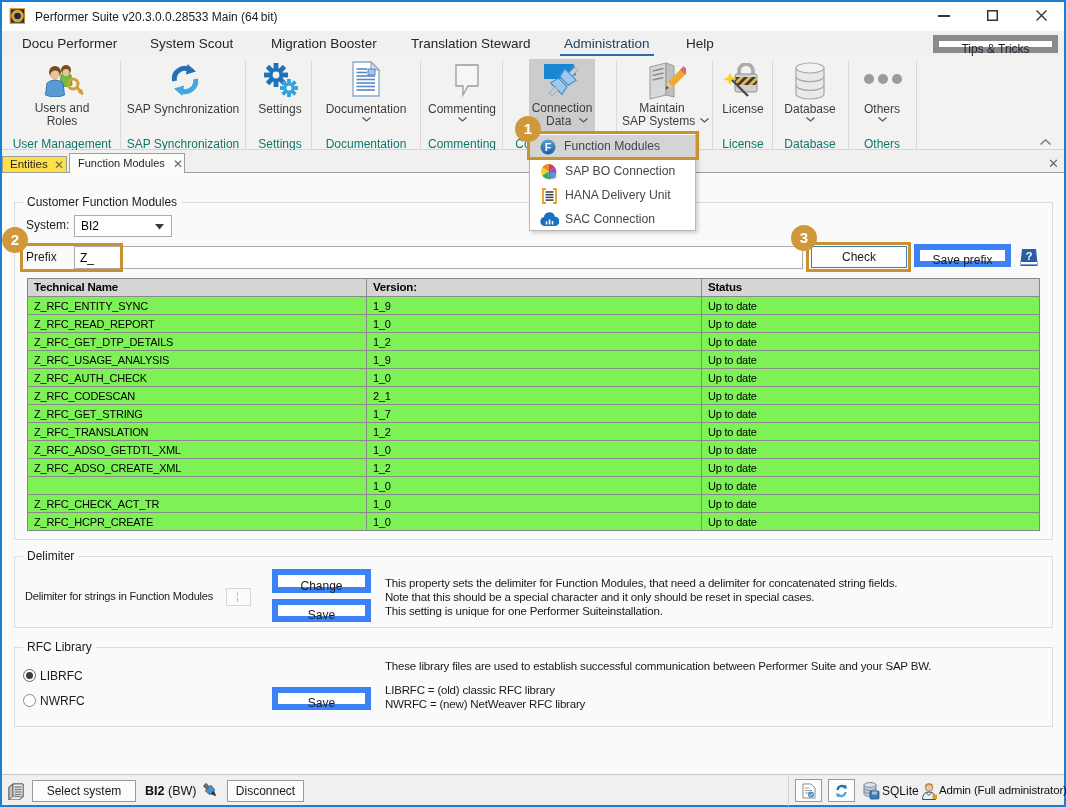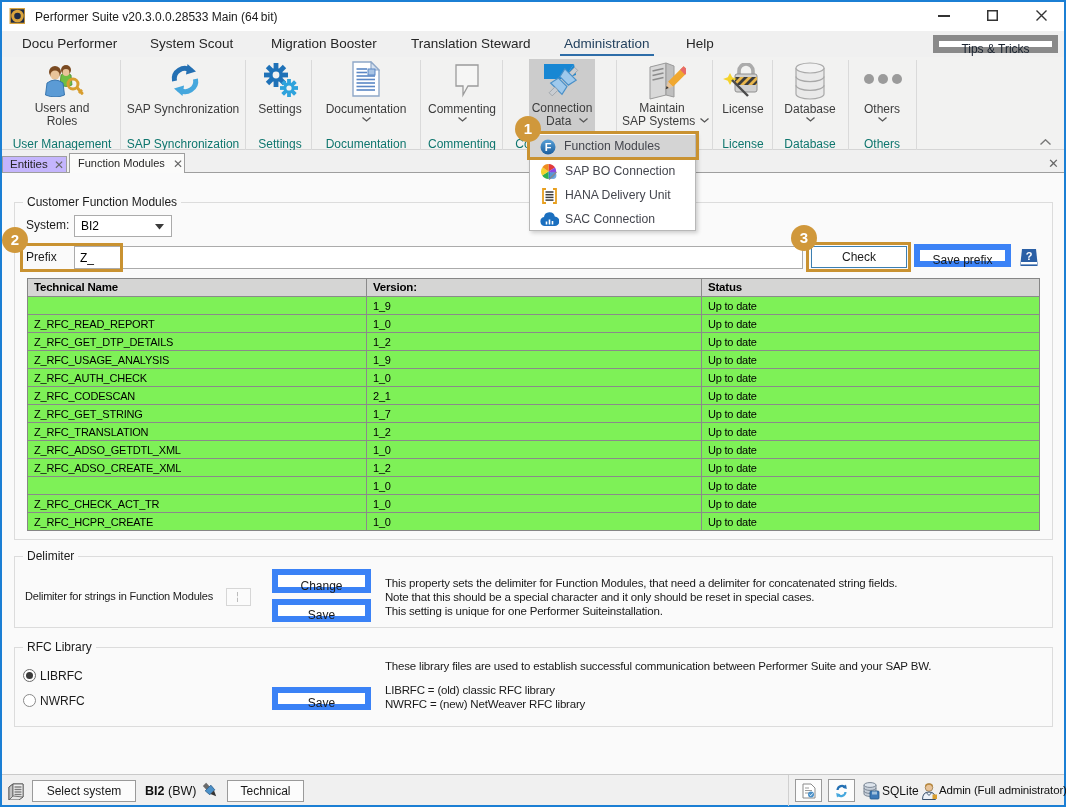--- a/index.html
+++ b/index.html
@@ -245,21 +245,21 @@
       </svg>
     <div class="rcap" style="left:846px;width:68px">Others</div>
 
     <svg class="chev" style="left:1038px;top:82px" width="11" height="6" viewBox="0 0 11 6">
         <path d="M0.5 5.5 L5.5 0.8 L10.5 5.5" fill="none" stroke="#777" stroke-width="1.4"></path>
       </svg>
   </div>
 
   <div id="tabstrip">
     <div id="tabline"></div>
-    <div class="abs" style="left:0;top:6px;width:65px;height:16px;background:#c4b5fd;border:1px solid #9E9E9E;border-bottom:none">
+    <div class="abs" style="left:0;top:6px;width:65px;height:16px;background:#fde047;border:1px solid #9E9E9E;border-bottom:none">
       <div class="abs" style="left:7px;top:1px;font-size:11.5px;color:#262626">Entities</div>
       <div class="abs tab-x" style="left:51px;top:1px">✕</div>
     </div>
     <div class="abs" style="left:67px;top:3px;width:116px;height:20px;background:#FBFBFA;border:1px solid #9E9E9E;border-bottom:none;z-index:5">
       <div class="abs" style="left:8px;top:3px;font-size:11px;color:#262626">Function Modules</div>
       <div class="abs tab-x" style="left:103px;top:3px">✕</div>
     </div>
     <div class="abs tab-x" style="left:1046px;top:6px;font-size:13px">✕</div>
   </div>
 
@@ -286,20 +286,21 @@
         <text x="9" y="11.5" font-size="11" font-weight="bold" fill="#FFF" text-anchor="middle" font-family="Liberation Sans">?</text>
       </svg>
 
       <div id="tbl">
         <div class="trow hdr">
             <div class="tc c1">Technical Name</div>
             <div class="tc c2">Version:</div>
             <div class="tc c3">Status</div>
           </div>
         <div class="trow">
+            <div class="tc c1">Z_RFC_ENTITY_SYNC</div>
             <div class="tc c2">1_9</div>
             <div class="tc c3">Up to date</div>
           </div>
         <div class="trow">
             <div class="tc c1">Z_RFC_READ_REPORT</div>
             <div class="tc c2">1_0</div>
             <div class="tc c3">Up to date</div>
           </div>
         <div class="trow">
             <div class="tc c1">Z_RFC_GET_DTP_DETAILS</div>
@@ -398,21 +399,21 @@
     <div class="sbtn" style="left:30px;top:5px;width:104px;height:22px;line-height:20px">Select system</div>
     <div class="abs" style="left:143px;top:9px;font-size:12.5px;font-weight:bold;color:#111">BI2</div>
     <div class="abs" style="left:166px;top:9px;font-size:12.5px;color:#111">(BW)</div>
     <svg class="abs" style="left:199px;top:6px" width="19" height="19" viewBox="0 0 19 19">
       <g transform="rotate(-45 9.5 9.5)">
         <rect x="7.2" y="1" width="4.6" height="5" fill="#6A6A6A"></rect>
         <path d="M5.5 6 L13.5 6 L13 12 L6 12 Z" fill="#4A90C8" stroke="#2E5E8C" stroke-width="0.8"></path>
         <path d="M7 12 L12 12 L9.5 17.5 Z" fill="#333"></path>
       </g>
     </svg>
-    <div class="sbtn" style="left:225px;top:5px;width:77px;height:22px;line-height:20px">Technical</div>
+    <div class="sbtn" style="left:225px;top:5px;width:77px;height:22px;line-height:20px">Disconnect</div>
     <div class="abs" style="left:786px;top:0;width:1px;height:31px;background:#D0D0D0"></div>
     <div class="sbtn" style="left:793px;top:4px;width:27px;height:23px">
       <svg class="abs" style="left:6px;top:3px" width="14" height="16" viewBox="0 0 14 16">
         <path d="M1 1 L9 1 L13 5 L13 15 L1 15 Z" fill="#FFF" stroke="#8A8A8A" stroke-width="1"></path>
         <g stroke="#9A9A9A" stroke-width="1">
             <line x1="3" y1="5" x2="7" y2="5"></line>
             <line x1="3" y1="7.5" x2="10" y2="7.5"></line>
             <line x1="3" y1="10" x2="10" y2="10"></line>
           </g>
         <circle cx="9" cy="11.5" r="3" fill="#4A90C8"></circle>

